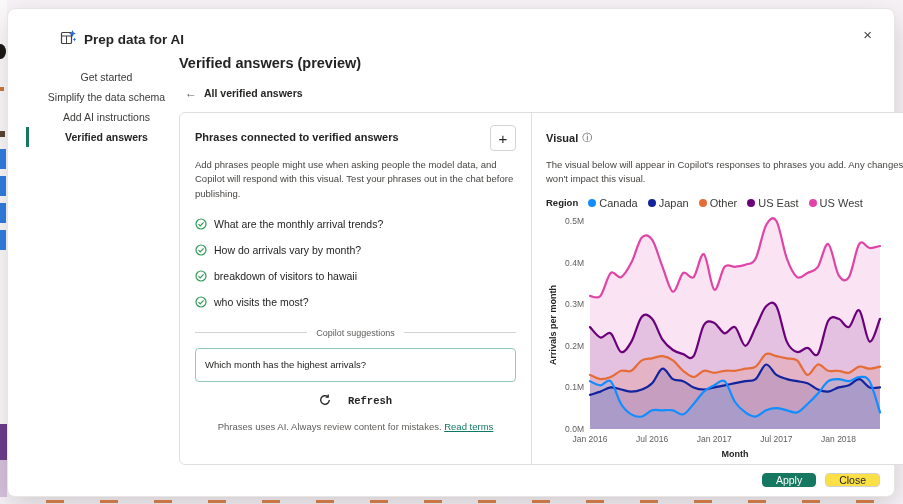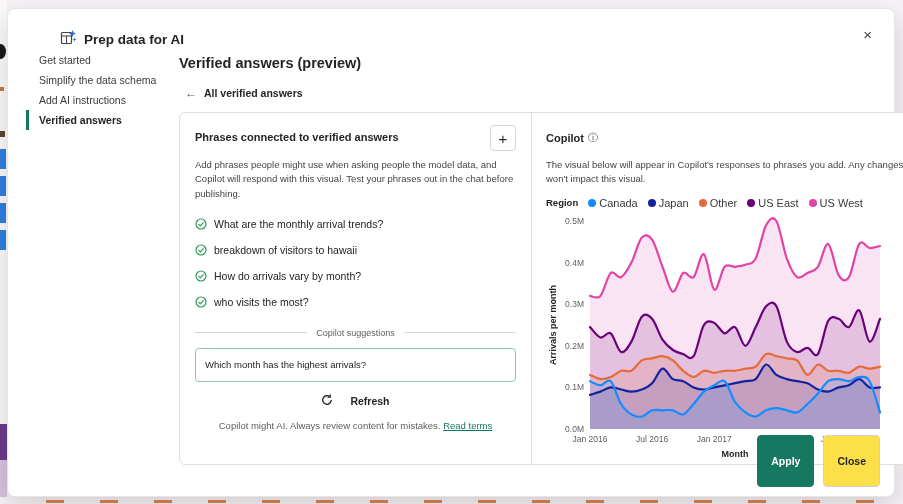--- a/index.html
+++ b/index.html
@@ -29,21 +29,21 @@
     position:absolute; left:7px; top:8px; width:888px; height:489px;
     background:#ffffff; border:1px solid #e8e6e4; border-radius:8px;
     box-shadow:0 10px 28px rgba(0,0,0,.16);
   }
   .dlg-header { position:absolute; left:18px; top:20px; display:flex; align-items:center; gap:8px;padding-left:34px; }
   .dlg-title { font-size:13.5px; font-weight:700; color:#252423; }
   .close-btn { position:absolute; right:22px; top:18px; font-size:15px; color:#484644;
     background:none; border:none; cursor:pointer; line-height:1; }
 
   
-  .sidebar { position:absolute; left:18px; top:41px; width:148px; }
+  .sidebar { position:absolute; left:18px; top:58px; width:148px;text-align:center; }
   .side-item { font-size:10.5px; color:#3b3a39; padding:4px 0 4px 10px; border-left:3px solid transparent; cursor:pointer; }
   .side-item.active { font-weight:700; color:#252423; border-left:3px solid #177861; }
 
   
   .main { position:absolute; left:171px; top:46px; width:717px; }
   .page-title { font-size:14.5px; font-weight:700; color:#252423; }
   .back-link { margin-top:15px; margin-left:6px; font-size:10.5px; font-weight:700; color:#252423;
     display:inline-flex; align-items:center; gap:7px; cursor:pointer; }
   .back-link .arrow { color:#605e5c; font-weight:400; font-size:12px; }
 
@@ -64,38 +64,38 @@
 
   .sugg-divider { display:flex; align-items:center; gap:9px; margin-top:13px; }
   .sugg-divider .line { flex:1; height:1px; background:#d6d4d2; }
   .sugg-divider .txt { font-size:9px; color:#605e5c; }
 
   .sugg-input { width:100%; margin-top:10px; height:21px; border:1px solid #8fc8ba; border-radius:4px;
     font-size:9.5px; padding:16px 9px; color:#252423; font-family:"Liberation Sans", sans-serif; outline:none; }
 
   .refresh-row { display:flex; justify-content:center; margin-top:12px; }
   .refresh-btn { display:flex; align-items:center; gap:17px; font-size:10.5px; font-weight:700;
-    color:#252423; background:none; border:none; cursor:pointer; font-family:Liberation Sans, sans-serif;justify-content:center; }
+    color:#252423; background:none; border:none; cursor:pointer; font-family:Liberation Mono, monospace;justify-content:center; }
 
   .disclaimer { margin-top:12px; text-align:center; font-size:9.5px; color:#605e5c; }
   .disclaimer a { color:#117865; text-decoration:underline; cursor:pointer; }
 
   .visual-title-row { display:flex; align-items:center; gap:4px; padding-top:6px; }
   .info-ic { font-size:10px; color:#484644; }
 
   .legend-row { display:flex; align-items:center; gap:10px; margin-top:10px; flex-wrap:nowrap; }
   .legend-title { font-size:9.5px; font-weight:700; color:#252423; }
   .legend-item { display:flex; align-items:center; gap:3px; font-size:11px; color:#3b3a39; }
   .legend-dot { width:8px; height:8px; border-radius:50%; }
 
   .chart-wrap { margin-top:4px; }
 
   
   .footer { position:absolute; right:14px; bottom:9px; display:flex; gap:9px; }
-  .btn { font-size:10.5px; font-weight:700; border-radius:4px; padding:19px 13px; cursor:pointer;
+  .btn { font-size:10.5px; font-weight:400; border-radius:4px; padding:0 13px; cursor:pointer;
     font-family:"Liberation Sans", sans-serif; }
   .btn-apply { background:#167861; color:#fff; border:1px solid #167861; }
   .btn-close { background:#fde047; color:#252423; border:1px solid #d1d1d1; }
 </style>
 </head>
 <body>
 
 <div class="edge-left">
   <div class="blk-circle"></div>
   <div class="orange-tick"></div>
@@ -155,28 +155,28 @@
                 <circle cx="6" cy="6" r="5" fill="none" stroke="#2e9b57" stroke-width="1.2"></circle>
                 <path d="M3.5 6.2 L5.2 7.9 L8.6 4.3" fill="none" stroke="#2e9b57" stroke-width="1.2"></path>
               </svg>
               <span>What are the monthly arrival trends?</span>
             </div>
             <div class="phrase-item">
               <svg width="12" height="12" viewBox="0 0 12 12">
                 <circle cx="6" cy="6" r="5" fill="none" stroke="#2e9b57" stroke-width="1.2"></circle>
                 <path d="M3.5 6.2 L5.2 7.9 L8.6 4.3" fill="none" stroke="#2e9b57" stroke-width="1.2"></path>
               </svg>
+              <span>How do arrivals vary by month?</span>
+            </div>
+            <div class="phrase-item">
+              <svg width="12" height="12" viewBox="0 0 12 12">
+                <circle cx="6" cy="6" r="5" fill="none" stroke="#2e9b57" stroke-width="1.2"></circle>
+                <path d="M3.5 6.2 L5.2 7.9 L8.6 4.3" fill="none" stroke="#2e9b57" stroke-width="1.2"></path>
+              </svg>
               <span>breakdown of visitors to hawaii</span>
-            </div>
-            <div class="phrase-item">
-              <svg width="12" height="12" viewBox="0 0 12 12">
-                <circle cx="6" cy="6" r="5" fill="none" stroke="#2e9b57" stroke-width="1.2"></circle>
-                <path d="M3.5 6.2 L5.2 7.9 L8.6 4.3" fill="none" stroke="#2e9b57" stroke-width="1.2"></path>
-              </svg>
-              <span>How do arrivals vary by month?</span>
             </div>
             <div class="phrase-item">
               <svg width="12" height="12" viewBox="0 0 12 12">
                 <circle cx="6" cy="6" r="5" fill="none" stroke="#2e9b57" stroke-width="1.2"></circle>
                 <path d="M3.5 6.2 L5.2 7.9 L8.6 4.3" fill="none" stroke="#2e9b57" stroke-width="1.2"></path>
               </svg>
               <span>who visits the most?</span>
             </div>
           </div>
 
@@ -194,29 +194,29 @@
               <svg width="12" height="12" viewBox="0 0 12 12">
                 <path d="M10.3 6 A4.3 4.3 0 1 1 8.9 2.8" fill="none" stroke="#252423" stroke-width="1.3"></path>
                 <path d="M9.2 0.6 L9.2 3.2 L6.6 3.2" fill="none" stroke="#252423" stroke-width="1.3"></path>
               </svg>
             </span>
             <span>Refresh</span>
           </button>
         </div>
 
         <div class="disclaimer">
-          <span>Copilot might AI. Always review content for mistakes.</span>
+          <span>Phrases uses AI. Always review content for mistakes.</span>
           <a>Read terms</a>
         </div>
       </section>
 
       <section class="sec-right">
         <div class="panel-head">
           <div class="visual-title-row">
-            <span class="panel-title" style="padding-top:0">Copilot</span>
+            <span class="panel-title" style="padding-top:0">Visual</span>
             <span class="info-ic">ⓘ</span>
           </div>
           <button class="icon-btn">
             <span>
               <svg width="12" height="10" viewBox="0 0 12 10">
                 <rect x="0" y="1" width="12" height="1.4" fill="#424242"></rect>
                 <rect x="2.5" y="4.2" width="7" height="1.4" fill="#424242"></rect>
                 <rect x="4.5" y="7.4" width="3" height="1.4" fill="#424242"></rect>
               </svg>
             </span>

